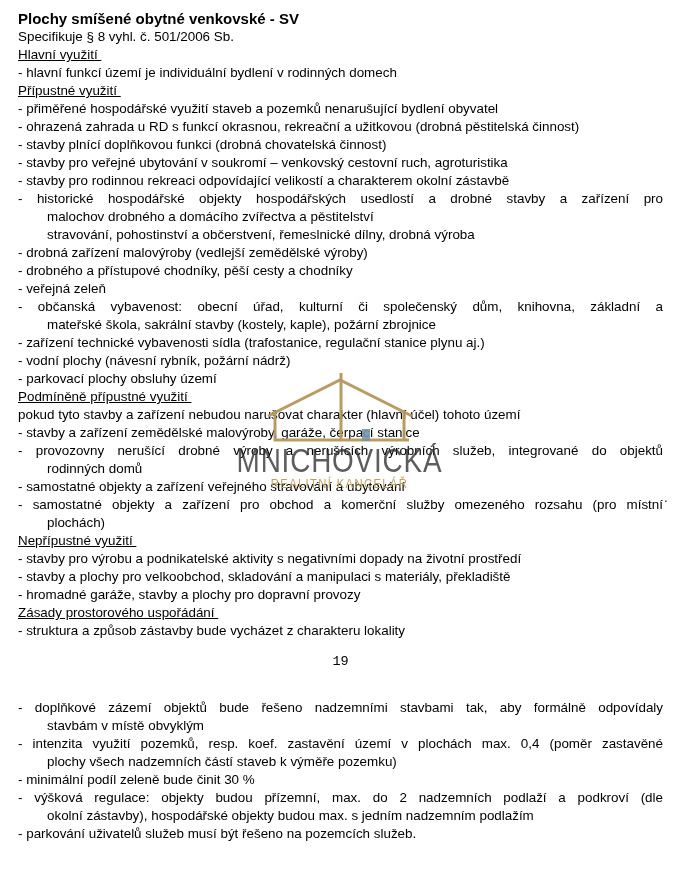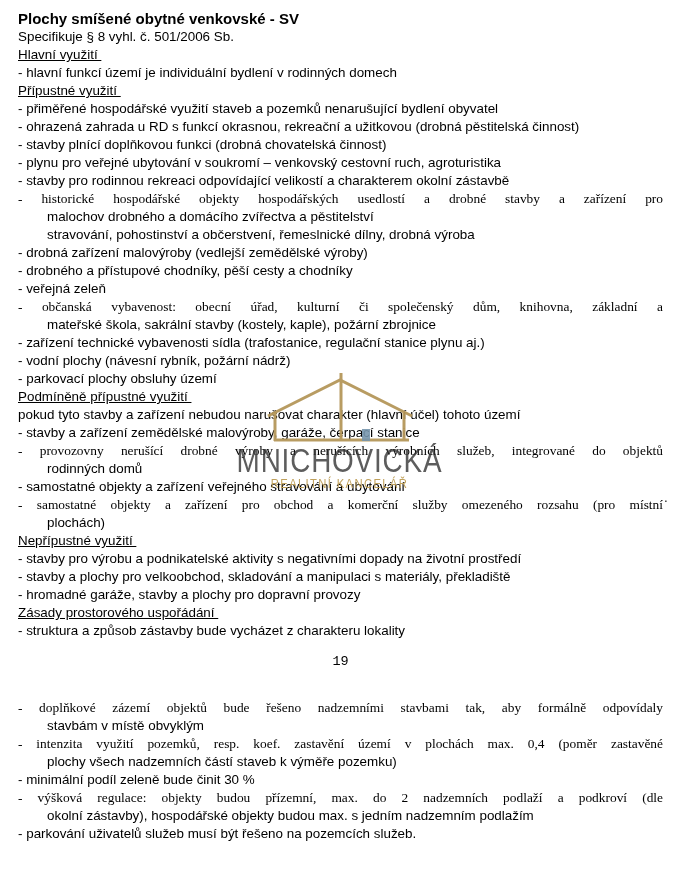--- a/index.html
+++ b/index.html
@@ -7,21 +7,21 @@
     width:679px;height:870px;background:#ffffff;position:relative;
     font-family:"Liberation Sans",sans-serif;font-size:13.4px;color:#000;
     overflow:hidden;
   }
   .page{position:absolute;left:0;top:0;width:679px;height:870px;
     padding:10px 16px 17px 18px;box-sizing:border-box;}
   .ln{line-height:18px;}
   .title{font-weight:bold;font-size:15px;}
   .h{text-decoration:underline;}
   .cont{padding-left:29px;}
-  .just{text-align:justify;text-align-last:justify;font-family:Liberation Serif, serif;}
+  .just{text-align:justify;text-align-last:justify;}
   .pageno{
     text-align:center;font-family:Liberation Mono, monospace;font-size:13.5px;
     margin-top:13px;margin-bottom:28px;
   }
   .wm{position:absolute;left:0;top:0;width:643px;height:870px;
     pointer-events:none;z-index:3;}
   .wm svg{position:absolute;left:0;top:0;}
   .wm-brand{
     position:absolute;left:0;top:443px;width:679px;text-align:center;
     font-size:34px;letter-spacing:1px;line-height:34px;font-weight:400;
@@ -41,21 +41,21 @@
 
 <div class="page">
   <div class="ln title">Plochy smíšené obytné venkovské - SV</div>
   <div class="ln">Specifikuje § 8 vyhl. č. 501/2006 Sb.</div>
   <div class="ln h">Hlavní využití&nbsp;</div>
   <div class="ln">- hlavní funkcí území je individuální bydlení v rodinných domech</div>
   <div class="ln h">Přípustné využití&nbsp;</div>
   <div class="ln">- přiměřené hospodářské využití staveb a pozemků nenarušující bydlení obyvatel</div>
   <div class="ln">- ohrazená zahrada u RD s funkcí okrasnou, rekreační a užitkovou (drobná pěstitelská činnost)</div>
   <div class="ln">- stavby plnící doplňkovou funkci (drobná chovatelská činnost)</div>
-  <div class="ln">- plynu pro veřejné ubytování v soukromí – venkovský cestovní ruch, agroturistika</div>
+  <div class="ln">- stavby pro veřejné ubytování v soukromí – venkovský cestovní ruch, agroturistika</div>
   <div class="ln">- stavby pro rodinnou rekreaci odpovídající velikostí a charakterem okolní zástavbě</div>
   <div class="ln just">- historické hospodářské objekty hospodářských usedlostí a drobné stavby a zařízení pro</div>
   <div class="ln cont">malochov drobného a domácího zvířectva a pěstitelství</div>
   <div class="ln cont">stravování, pohostinství a občerstvení, řemeslnické dílny, drobná výroba</div>
   <div class="ln">- drobná zařízení malovýroby (vedlejší zemědělské výroby)</div>
   <div class="ln">- drobného a přístupové chodníky, pěší cesty a chodníky</div>
   <div class="ln">- veřejná zeleň</div>
   <div class="ln just">- občanská vybavenost: obecní úřad, kulturní či společenský dům, knihovna, základní a</div>
   <div class="ln cont">mateřské škola, sakrální stavby (kostely, kaple), požární zbrojnice</div>
   <div class="ln">- zařízení technické vybavenosti sídla (trafostanice, regulační stanice plynu aj.)</div>

